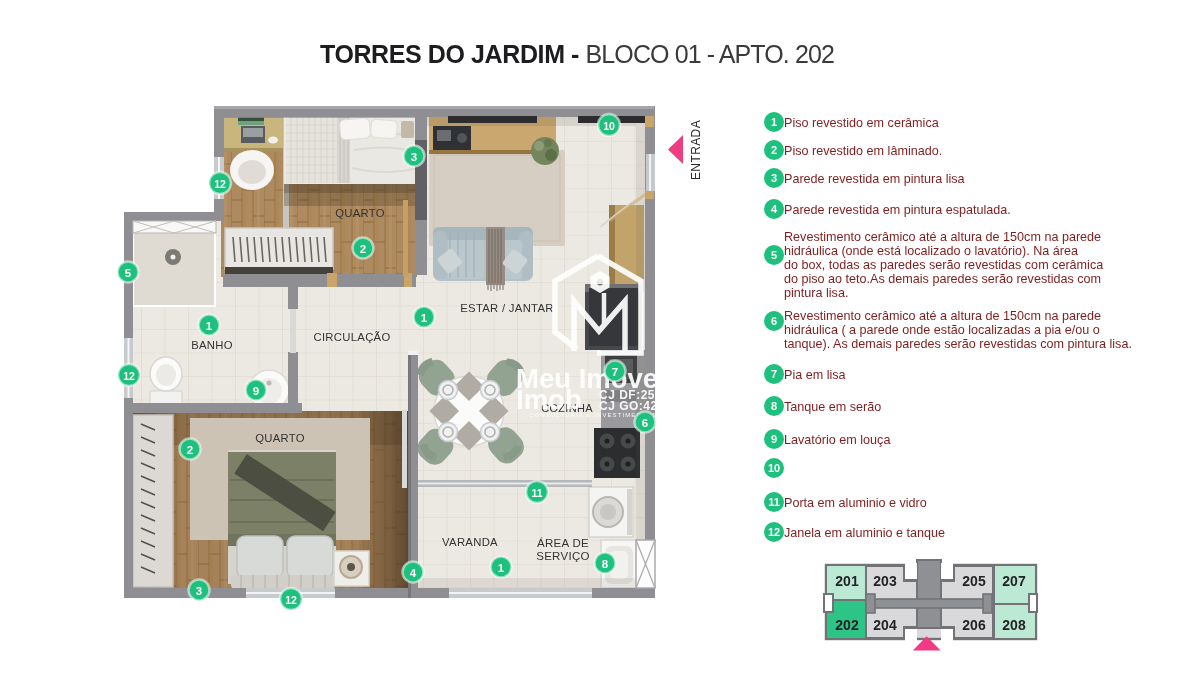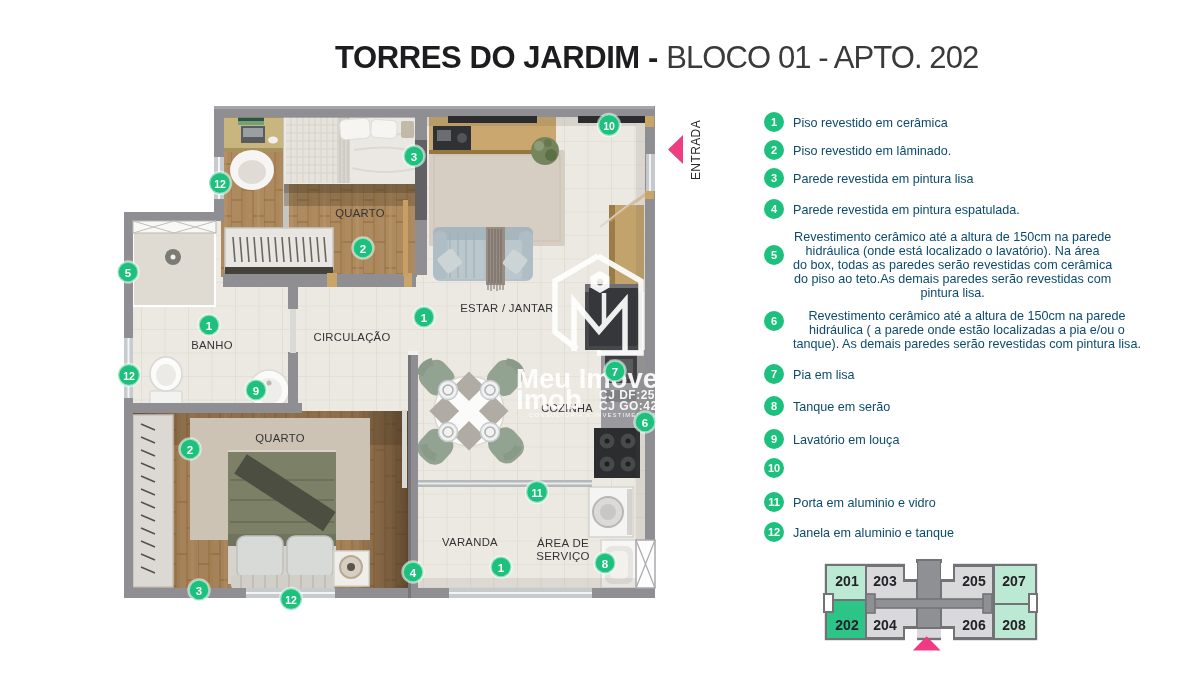--- a/index.html
+++ b/index.html
@@ -3,26 +3,26 @@
 <meta charset="utf-8">
 <style>
   html,body{margin:0;padding:0;background:#fff;}
   body{width:1200px;height:674px;position:relative;overflow:hidden;
        font-family:"Liberation Sans",sans-serif;}
   .abs{position:absolute;}
   .legend-item{position:absolute;left:764px;display:flex;align-items:flex-start;}
   .lc{width:20px;height:20px;border-radius:50%;background:#1ec07d;color:#fff;
       font-weight:bold;font-size:11px;display:flex;align-items:center;justify-content:center;
       flex:0 0 20px;box-shadow:0 0 0 2px rgba(255,255,255,.6);}
-  .lt{margin-left:9px;font-size:12.6px;color:#0c4a6e;font-weight:500;line-height:14.2px;letter-spacing:0;padding-top:3.5px;text-align:center;}
+  .lt{margin-left:0;font-size:12.6px;color:#7f1d1d;font-weight:500;line-height:14.2px;letter-spacing:0;padding-top:3.5px;}
 </style>
 </head>
 <body>
 
-<div class="abs" style="left:335px;top:40px;font-size:31px;color:#1d1d1f;white-space:nowrap;">
+<div class="abs" style="left:320px;top:40px;font-size:25px;color:#1d1d1f;white-space:nowrap;">
   <span style="font-weight:bold;letter-spacing:-0.4px;">TORRES DO JARDIM - </span><span style="font-weight:normal;color:#3a3a3c;letter-spacing:-0.9px;">BLOCO 01 - APTO. 202</span>
 </div>
 
 <div class="legend-item" style="top:112px;">
     <span class="lc">1</span>
     <span class="lt">Piso revestido em cerâmica</span>
   </div>
 
 <div class="legend-item" style="top:140px;">
     <span class="lc">2</span>

